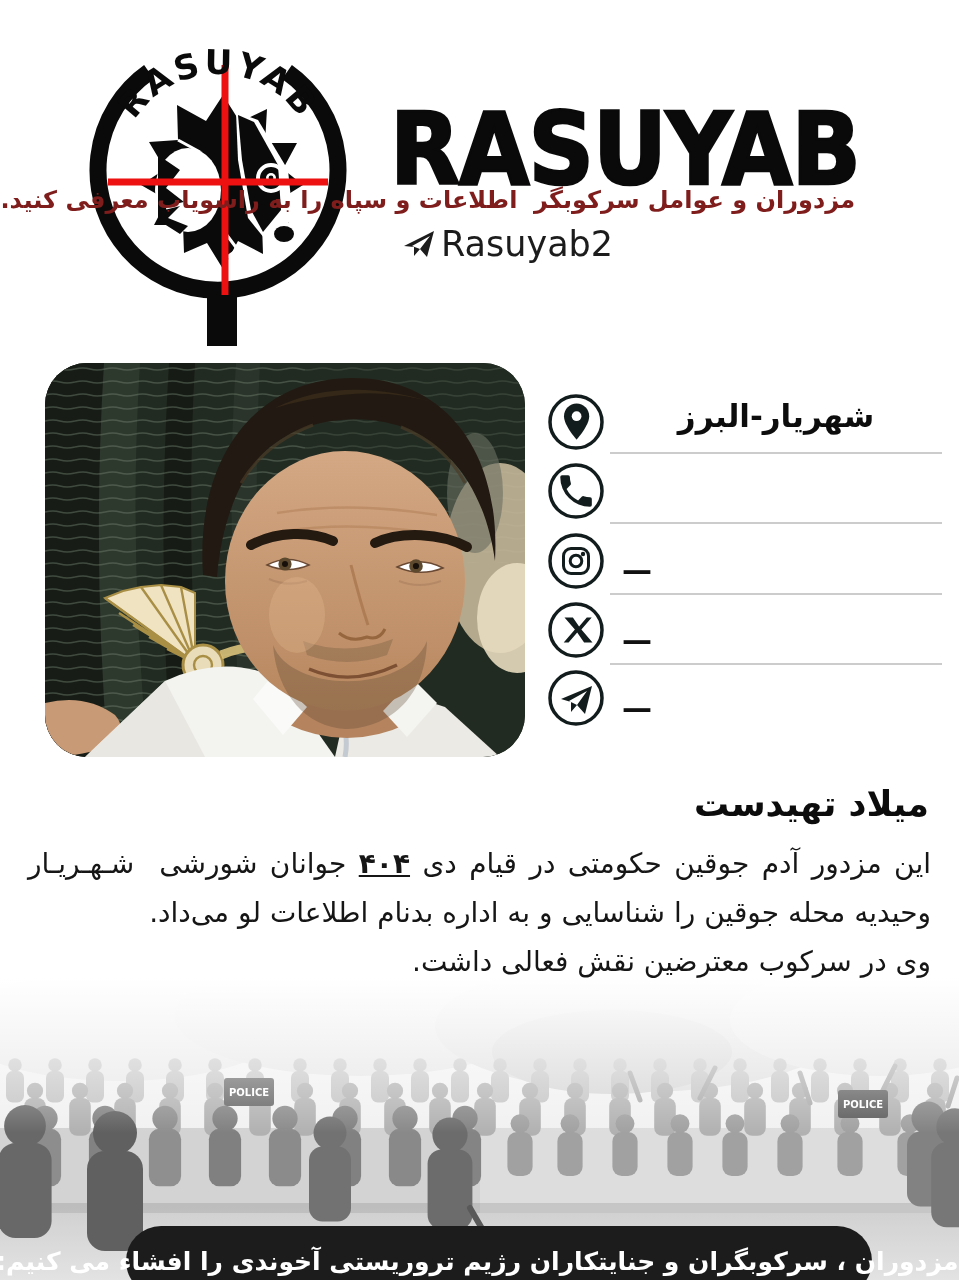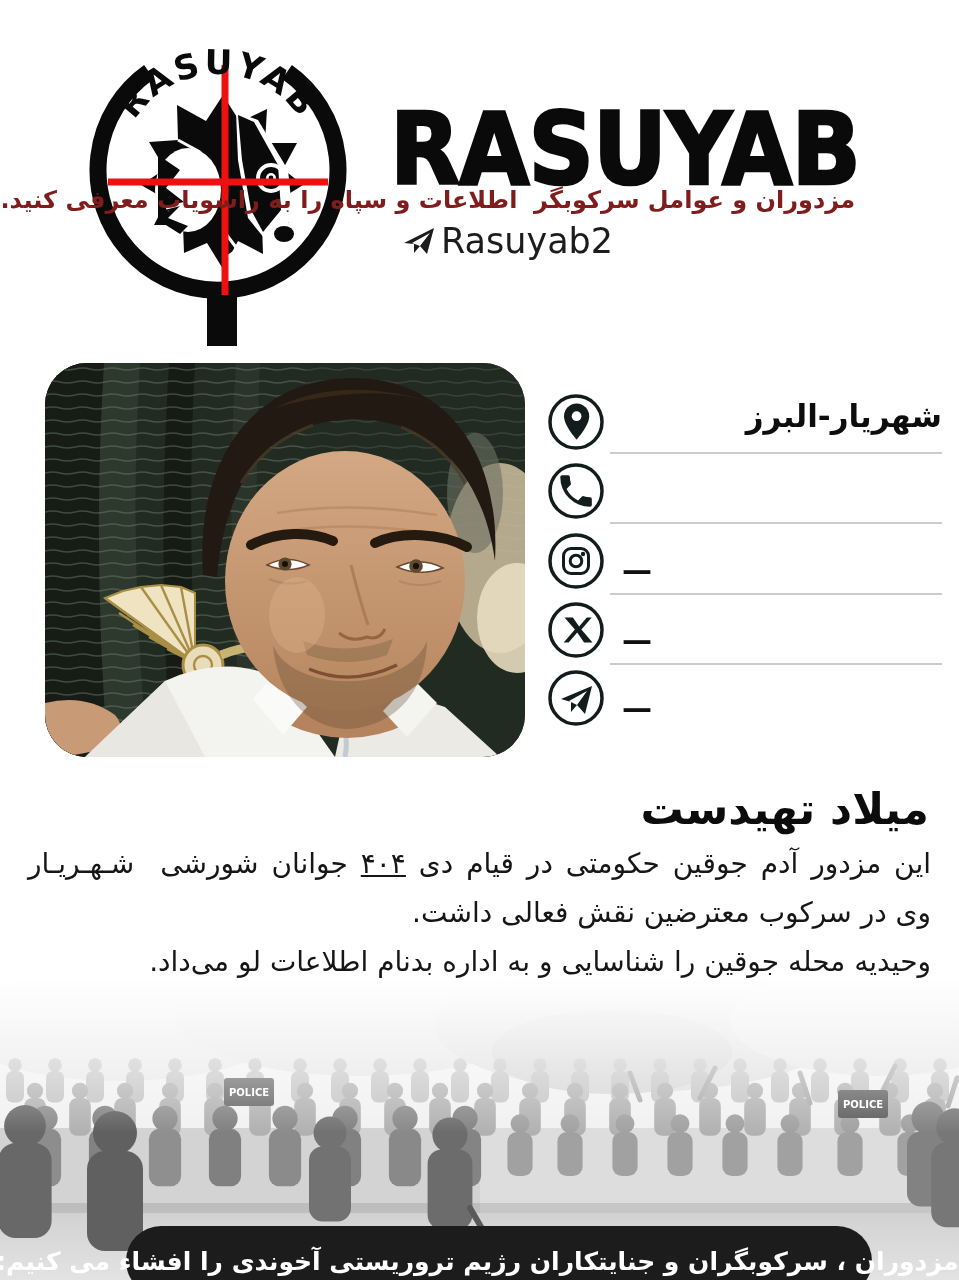--- a/index.html
+++ b/index.html
@@ -22,57 +22,57 @@
   }
   .brand-subtitle{
     left:383px;top:186px;width:472px;
     direction:rtl;text-align:center;
     font-size:24px;font-weight:bold;color:#7f1d1d;
     white-space:nowrap;
   }
   .handles-row{
     left:401px;top:221px;height:46px;
     display:flex;align-items:center;gap:10px;
-    color:#1c1c1c;font-size:35px;flex-direction:column;
+    color:#1c1c1c;font-size:35px;
   }
   .handle-chip{display:flex;align-items:center;gap:4px;}
 
   
   .photo-card{
     left:45px;top:363px;width:480px;height:394px;
     border-radius:42px;overflow:hidden;background:#20261f;
   }
 
   
   .contact-icon{left:547px;width:58px;height:58px;}
   .divider{left:610px;width:332px;height:2px;background:#cccccc;}
   .contact-value-loc{
     left:610px;top:398px;width:332px;
-    direction:rtl;text-align:right;
+    direction:rtl;text-align:center;
     font-size:31px;font-weight:bold;color:#0d0d0d;
   }
   .contact-dash{
     left:622px;width:60px;
     font-size:30px;font-weight:bold;color:#111;
   }
 
   
   .subject-name{
     right:30px;top:784px;
     direction:rtl;
-    font-size:43px;font-weight:bold;color:#0c0c0c;
+    font-size:35px;font-weight:bold;color:#0c0c0c;
   }
   .subject-desc{
     left:28px;top:839px;width:903px;
     direction:rtl;
     font-size:28px;color:#161616;line-height:49px;
   }
   .desc-line{width:100%;text-align:right;}
   .desc-line.justified{text-align:justify;text-align-last:justify;}
-  .num-underline{text-decoration:underline;}
+  .num-underline{text-decoration:underline;font-weight:bold;}
 
   
   .protest{left:0;top:978px;width:959px;height:302px;}
 
   
   .footer-banner{
     left:126px;top:1226px;width:746px;height:70px;
     background:#1c1c1c;border-radius:38px;
     display:flex;align-items:center;justify-content:center;
   }
@@ -248,22 +248,22 @@
 <svg class="abs contact-icon" style="top:669px;" viewBox="0 0 58 58">
   <circle cx="29" cy="29" r="26" fill="none" stroke="#131c1c" stroke-width="3.5"></circle>
   <path fill="#131c1c" d="M14,30 L45,17 L38,45 L30,36 L24,43 L24,33 Z M30,36 L40,22 L22,32 Z"></path>
 </svg>
 <div class="abs contact-dash" style="top:690px;">—</div>
 
 <div class="abs subject-name" dir="rtl">میلاد تهیدست</div>
 
 <div class="abs subject-desc" dir="rtl">
   <div class="desc-line justified"><span>این مزدور آدم جوقین حکومتی در قیام دی </span><span class="num-underline">۴۰۴</span><span> جوانان شورشی&nbsp; شـهـریـار</span></div>
+  <div class="desc-line">وحیدیه محله جوقین را شناسایی و به اداره بدنام اطلاعات لو می‌داد.</div>
   <div class="desc-line">وی در سرکوب معترضین نقش فعالی داشت.</div>
-  <div class="desc-line">وحیدیه محله جوقین را شناسایی و به اداره بدنام اطلاعات لو می‌داد.</div>
 </div>
 
 <svg class="abs protest" viewBox="0 0 959 302" xmlns="http://www.w3.org/2000/svg">
   <defs>
     <g id="person">
         <circle cx="0" cy="-28" r="9"></circle>
         <rect x="-12" y="-20" width="24" height="42" rx="9"></rect>
       </g>
     <g id="cop">
         <circle cx="0" cy="-30" r="11"></circle>

